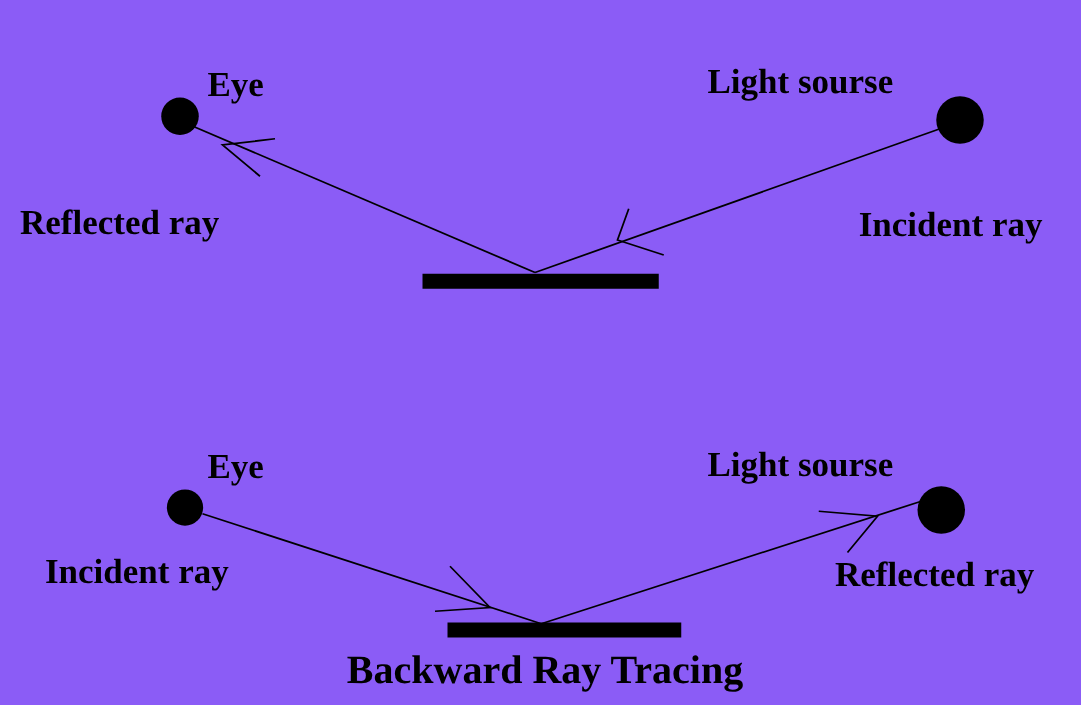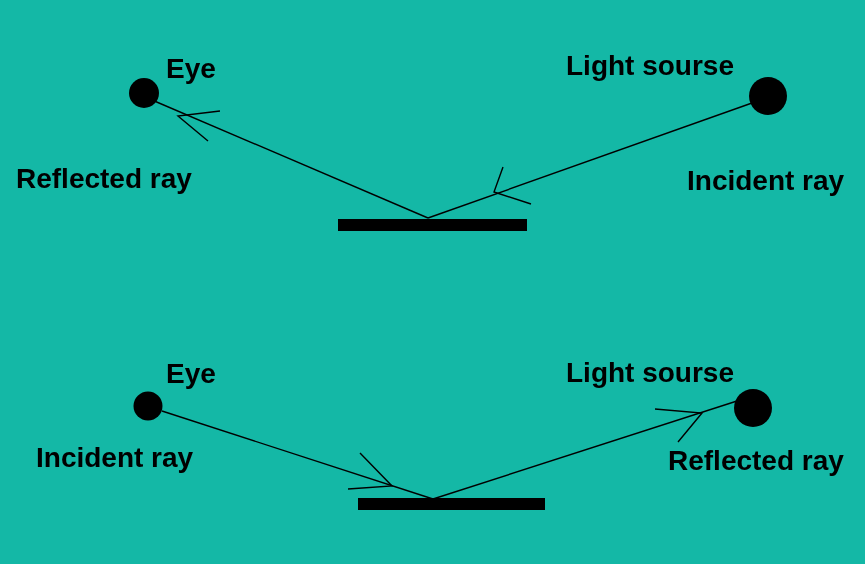--- a/index.html
+++ b/index.html
@@ -4,23 +4,23 @@
 <style>
   html, body {
     margin: 0;
     padding: 0;
     background: #ffffff;
   }
   .stage {
     position: relative;
     width: 865px;
     height: 564px;
-    background: #14b8a6;
+    background: #8b5cf6;
     overflow: hidden;
-    font-family: Liberation Sans, sans-serif;
+    font-family: Liberation Serif, serif;
     color: #000000;
   }
   .canvas {
     position: absolute;
     left: 0;
     top: 0;
   }
   .lbl {
     position: absolute;
     font-size: 28px;
@@ -78,14 +78,15 @@
 
   <div class="lbl" style="left:166px; top:55px;">Eye</div>
   <div class="lbl" style="left:566px; top:52px;">Light sourse</div>
   <div class="lbl" style="left:16px; top:165px;">Reflected ray</div>
   <div class="lbl" style="left:687px; top:167px;">Incident ray</div>
 
   <div class="lbl" style="left:166px; top:360px;">Eye</div>
   <div class="lbl" style="left:566px; top:359px;">Light sourse</div>
   <div class="lbl" style="left:36px; top:444px;">Incident ray</div>
   <div class="lbl" style="left:668px; top:447px;">Reflected ray</div>
+  <div class="title" style="left:436px; top:519px;">Backward Ray Tracing</div>
 
 </div>
 
 </body></html>

